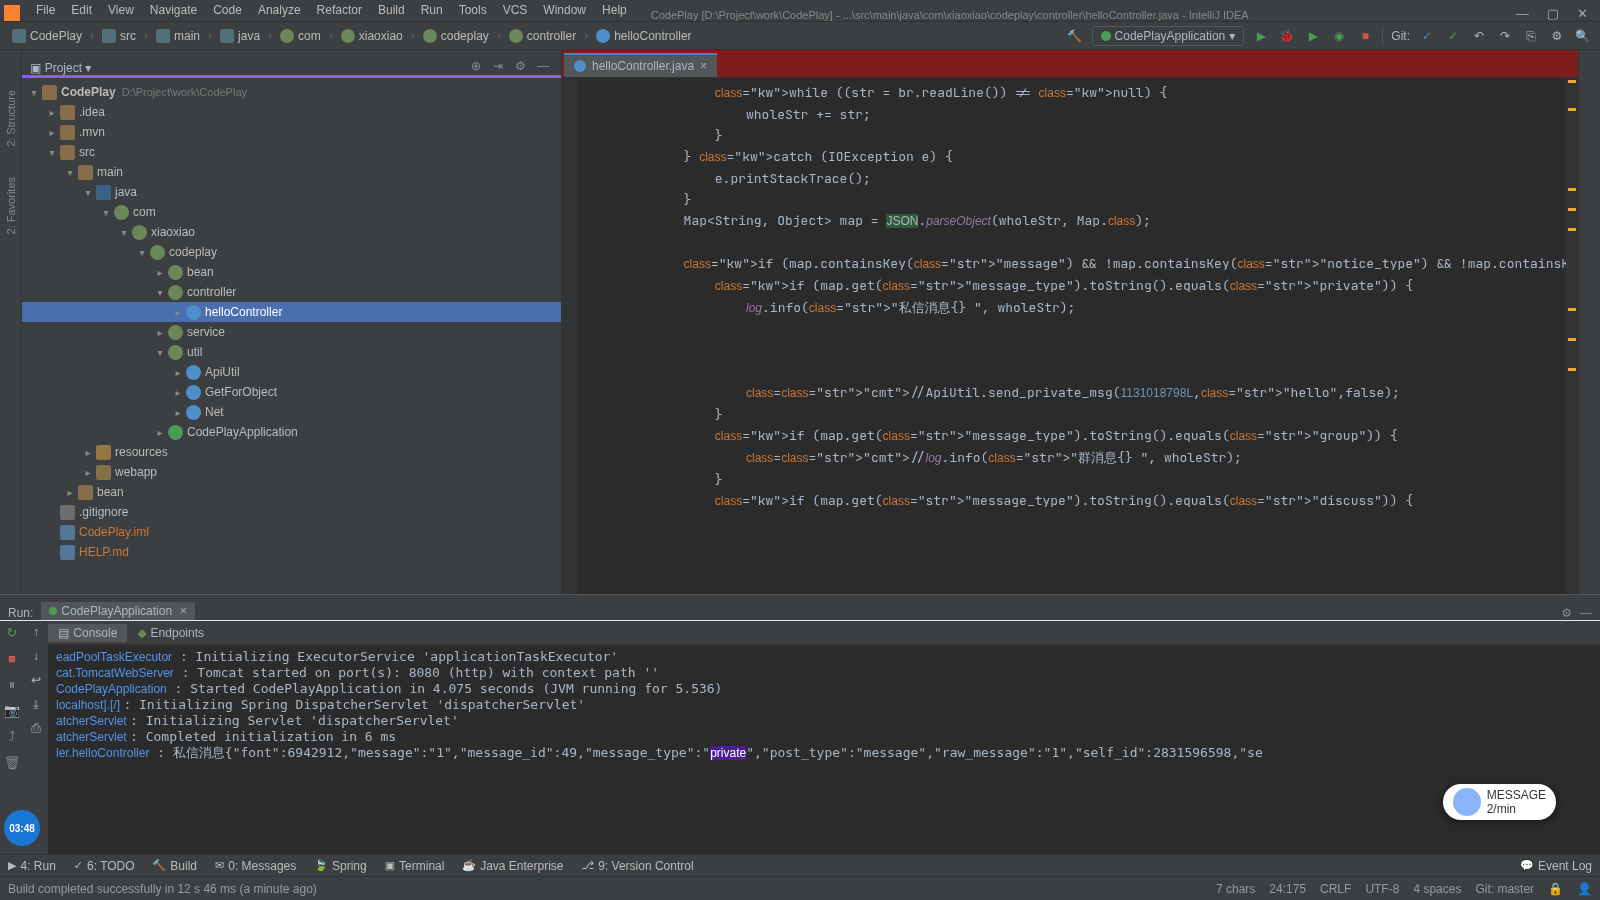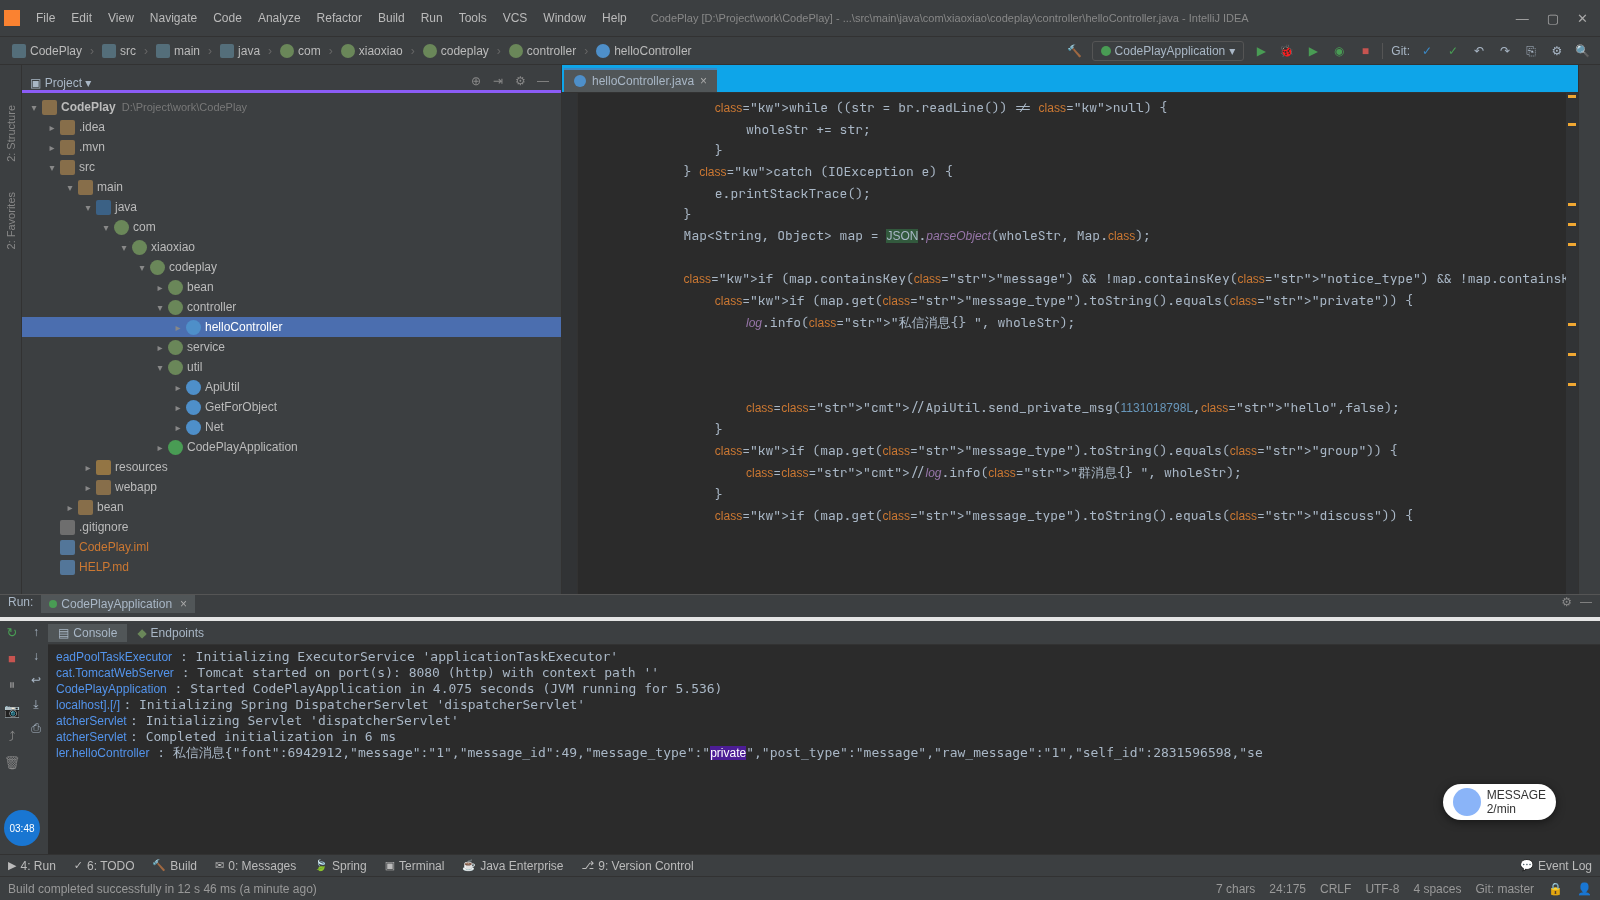--- a/index.html
+++ b/index.html
@@ -1,17 +1,17 @@
 <!DOCTYPE html>
 <html><head>
 <meta charset="utf-8">
 <style>
 *{margin:0;padding:0;box-sizing:border-box;font-family:"Segoe UI",Arial,sans-serif;font-size:12px;user-select:none}
 body{background:#2b2b2b;color:#a9b7c6;width:1600px;height:900px;overflow:hidden;position:relative}
-.titlebar{height:37px;background:#3c3f41;display:flex;align-items:center;padding:12px 4px;border-bottom:1px solid #323232}
+.titlebar{height:22px;background:#3c3f41;display:flex;align-items:flex-end;padding:0 4px;border-bottom:1px solid #323232}
 .titlebar .logo{width:16px;height:16px;background:#fa8231;margin-right:8px}
 .menubar{display:flex;gap:0}
 .menubar span{padding:4px 8px;color:#bbb;cursor:pointer}
 .titlebar .title{flex:1;text-align:left;color:#888;padding-left:16px;font-size:11px}
 .winbtns{display:flex;gap:18px;padding-right:8px}
 .winbtns span{color:#aaa;cursor:pointer;font-size:13px}
 .navbar{height:28px;background:#3c3f41;display:flex;align-items:center;padding:0 8px;border-bottom:1px solid #323232}
 .breadcrumb{display:flex;align-items:center;gap:4px;flex:1}
 .breadcrumb .crumb{display:flex;align-items:center;gap:4px;color:#bbb;padding:2px 4px}
 .breadcrumb .sep{color:#666}
@@ -39,58 +39,58 @@
 .tree .nico{width:15px;height:15px;margin-right:4px;display:inline-block;border-radius:2px}
 .tree .nico.fold{background:#876e4a}
 .tree .nico.pkg{background:#6a8759;border-radius:50%}
 .tree .nico.cls{background:#4e8fc9;border-radius:50%}
 .tree .nico.file{background:#537699}
 .tree .nico.txt{background:#6e6e6e}
 .tree .nlabel{color:#bbb}
 .tree .node.sel .nlabel{color:#fff}
 .tree .hint{color:#787878;margin-left:6px;font-size:11px}
 .editorcol{flex:1;display:flex;flex-direction:column;background:#2b2b2b;min-width:0}
-.tabbar{height:28px;background:#0ea5e9;display:flex;align-items:flex-end;border-bottom:1px solid #323232}
+.tabbar{height:28px;background:#7f1d1d;display:flex;align-items:flex-end;border-bottom:1px solid #323232}
 .tab{background:#515658;padding:4px 10px;display:flex;align-items:center;gap:6px;border-top:2px solid #3b88c3;margin-left:2px}
 .tab .tico{width:12px;height:12px;background:#4e8fc9;border-radius:50%}
 .tab .close{color:#aaa;cursor:pointer}
 .editor{flex:1;display:flex;overflow:hidden;position:relative;font-family:"JetBrains Mono",Consolas,monospace}
 .gutter{width:56px;background:#313335;color:#606366;text-align:right;padding:4px 8px 4px 0;font-size:12px;line-height:21px;font-family:inherit}
 .foldbar{width:16px;background:#313335;border-right:1px solid #323232}
 .code{flex:1;padding:4px 0 4px 12px;font-size:13px;line-height:21px;white-space:pre;overflow:hidden;font-family:inherit}
 .code .kw{color:#cc7832}
 .code .hl{background:#32593d}
 .code .hlit{color:#9876aa;font-style:italic}
 .code .num{color:#6897bb}
 .breadbar{height:22px;background:#3c3f41;border-top:1px solid #323232;display:flex;align-items:center;padding:0 12px;gap:8px;color:#bbb;font-size:11px}
 .markerbar{width:12px;background:#313335;position:relative}
 .markerbar .m{position:absolute;right:2px;width:8px;height:3px}
 .runpane{position:absolute;left:0;right:0;bottom:46px;height:260px;background:#2b2b2b;border-top:1px solid #555;display:flex;flex-direction:column}
-.runhdr{height:26px;background:#3c3f41;display:flex;align-items:flex-start;padding:0 8px;border-bottom:4px solid #e5e5e5}
+.runhdr{height:26px;background:#3c3f41;display:flex;align-items:flex-end;padding:0 8px;border-bottom:1px solid #e5e5e5}
 .runhdr .runtab{background:#515658;padding:2px 8px;margin-left:8px;display:flex;align-items:center;gap:4px}
 .runhdr .runtab .dot{width:8px;height:8px;background:#499c54;border-radius:50%}
 .runbody{flex:1;display:flex}
 .runrail{width:24px;background:#3c3f41;display:flex;flex-direction:column;align-items:center;padding-top:4px;gap:10px}
 .runrail span{width:16px;height:16px;color:#888;cursor:pointer;font-size:13px;text-align:center}
 .runrail2{width:24px;background:#3c3f41;display:flex;flex-direction:column;align-items:center;padding-top:4px;gap:10px}
 .console{flex:1;display:flex;flex-direction:column}
 .constabs{height:24px;background:#3c3f41;display:flex;align-items:center;border-bottom:1px solid #323232}
 .constabs .ct{padding:2px 10px;display:flex;align-items:center;gap:4px;cursor:pointer}
 .constabs .ct.active{background:#515658}
 .conslog{flex:1;padding:4px 8px;font-family:Consolas,monospace;font-size:13px;line-height:16px;overflow:hidden;white-space:nowrap}
 .conslog .src{color:#5394ec}
 .conslog .sel{background:#4c1d95;color:#fff}
 .bottombar{position:absolute;bottom:24px;left:0;right:0;height:22px;background:#3c3f41;border-top:1px solid #323232;display:flex;align-items:center;padding:0 8px;gap:18px}
 .bottombar .bt{color:#bbb;font-size:11px;cursor:pointer;display:flex;align-items:center;gap:4px}
 .bottombar .spacer{flex:1}
 .statusbar{position:absolute;bottom:0;left:0;right:0;height:24px;background:#3c3f41;border-top:1px solid #323232;display:flex;align-items:center;padding:0 8px;gap:14px;font-size:11px;color:#999}
 .statusbar .spacer{flex:1}
 .badge{position:absolute;right:44px;bottom:80px;background:#fff;border-radius:18px;padding:4px 10px;display:flex;align-items:center;gap:6px;color:#333;font-size:10px;box-shadow:0 2px 8px rgba(0,0,0,.5)}
 .badge .av{width:28px;height:28px;border-radius:50%;background:#8ab4f8}
-.clock{position:absolute;left:4px;bottom:54px;width:36px;height:36px;background:#1976d2;border-radius:50%;color:#fff;display:flex;align-items:center;justify-content:center;font-size:10px;font-weight:normal}
+.clock{position:absolute;left:4px;bottom:54px;width:36px;height:36px;background:#1976d2;border-radius:50%;color:#fff;display:flex;align-items:center;justify-content:center;font-size:10px;font-weight:bold}
 .runhdr .rh-r{margin-left:auto;display:flex;gap:8px;color:#888}
 </style>
 </head>
 <body>
 
 <div class="titlebar">
   <div class="logo"></div>
   <div class="menubar">
     <span>File</span>
     <span>Edit</span>

